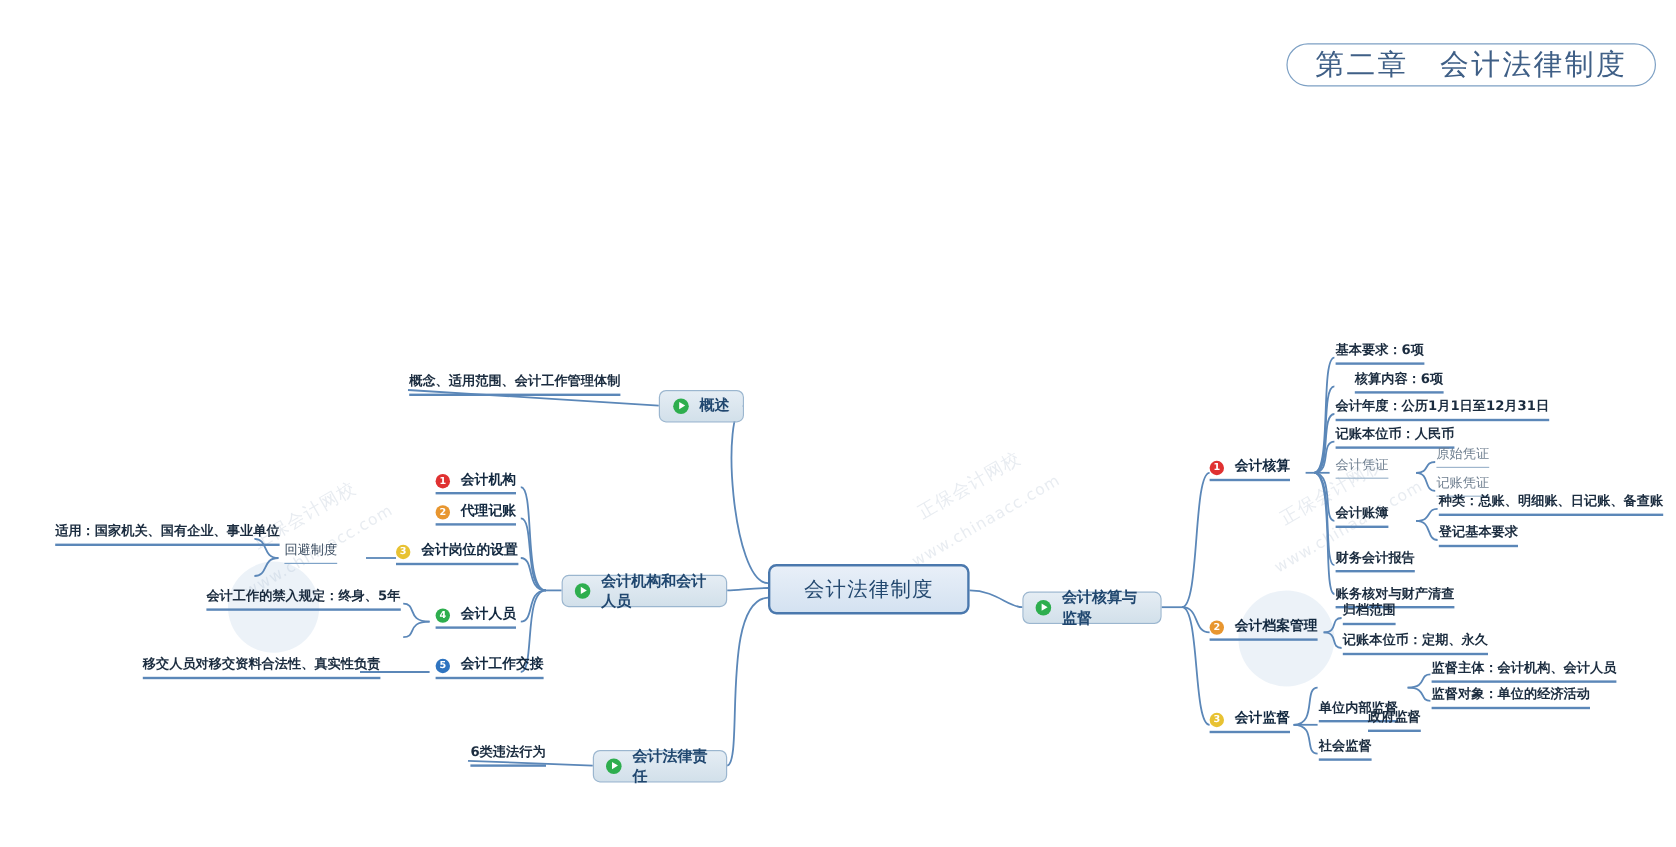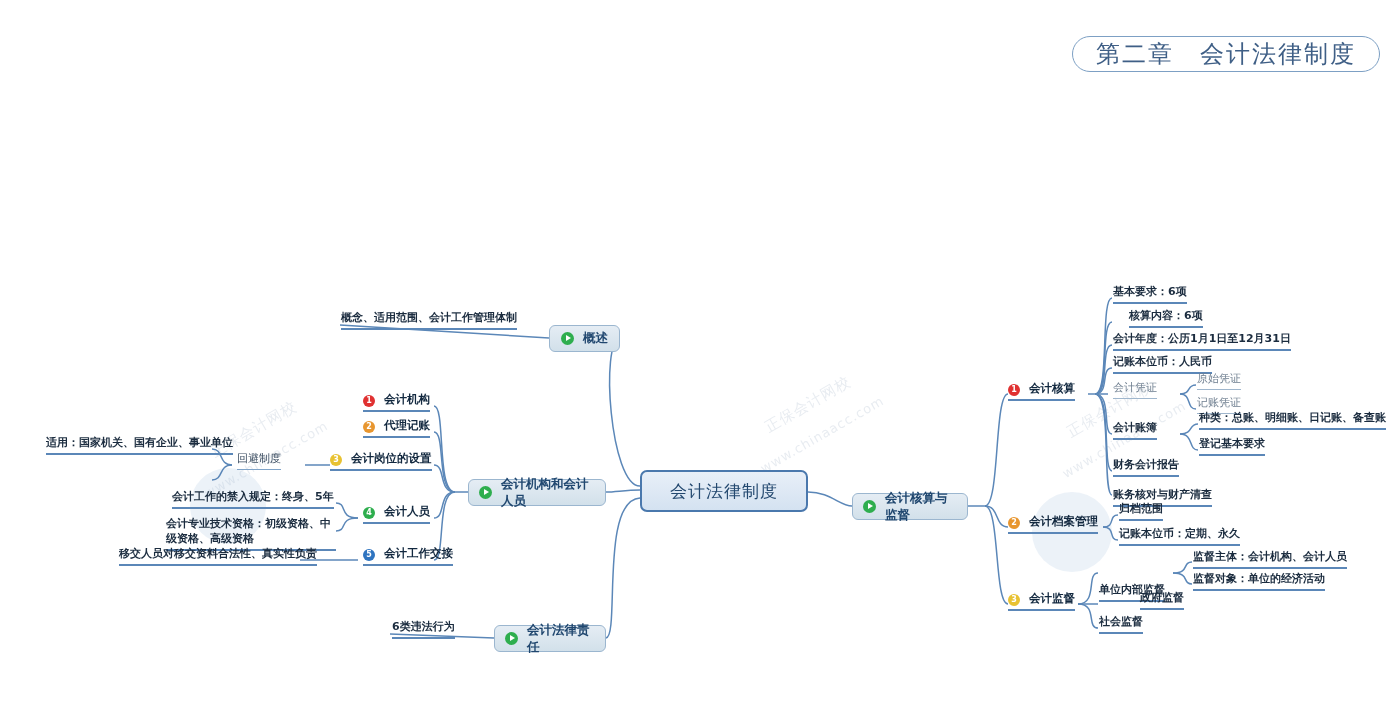--- a/index.html
+++ b/index.html
@@ -285,21 +285,20 @@
     <span>会计工作交接</span>
   </div>
 
   <div class="leaf thin" style="left:237px;top:452px;font-weight:normal;color:#3b4d61;">回避制度</div>
 
   <div class="leaf" style="left:46px;top:436px;">适用：国家机关、国有企业、事业单位</div>
 
 
   <div class="leaf" style="left:172px;top:490px;">会计工作的禁入规定：终身、5年</div>
 
-  <div class="leaf two-line" style="left:166px;top:516px;width:170px;">会计专业技术资格：初级资格、中级资格、高级资格</div>
 
   <div class="leaf" style="left:119px;top:547px;">移交人员对移交资料合法性、真实性负责</div>
 
   <div class="branch-node" style="left:494px;top:625px;width:112px;">
     <span class="play-icon"></span>
     <span>会计法律责任</span>
   </div>
   <div class="leaf" style="left:392px;top:620px;">6类违法行为</div>
 
   <div class="branch-node" style="left:852px;top:493px;width:116px;">

